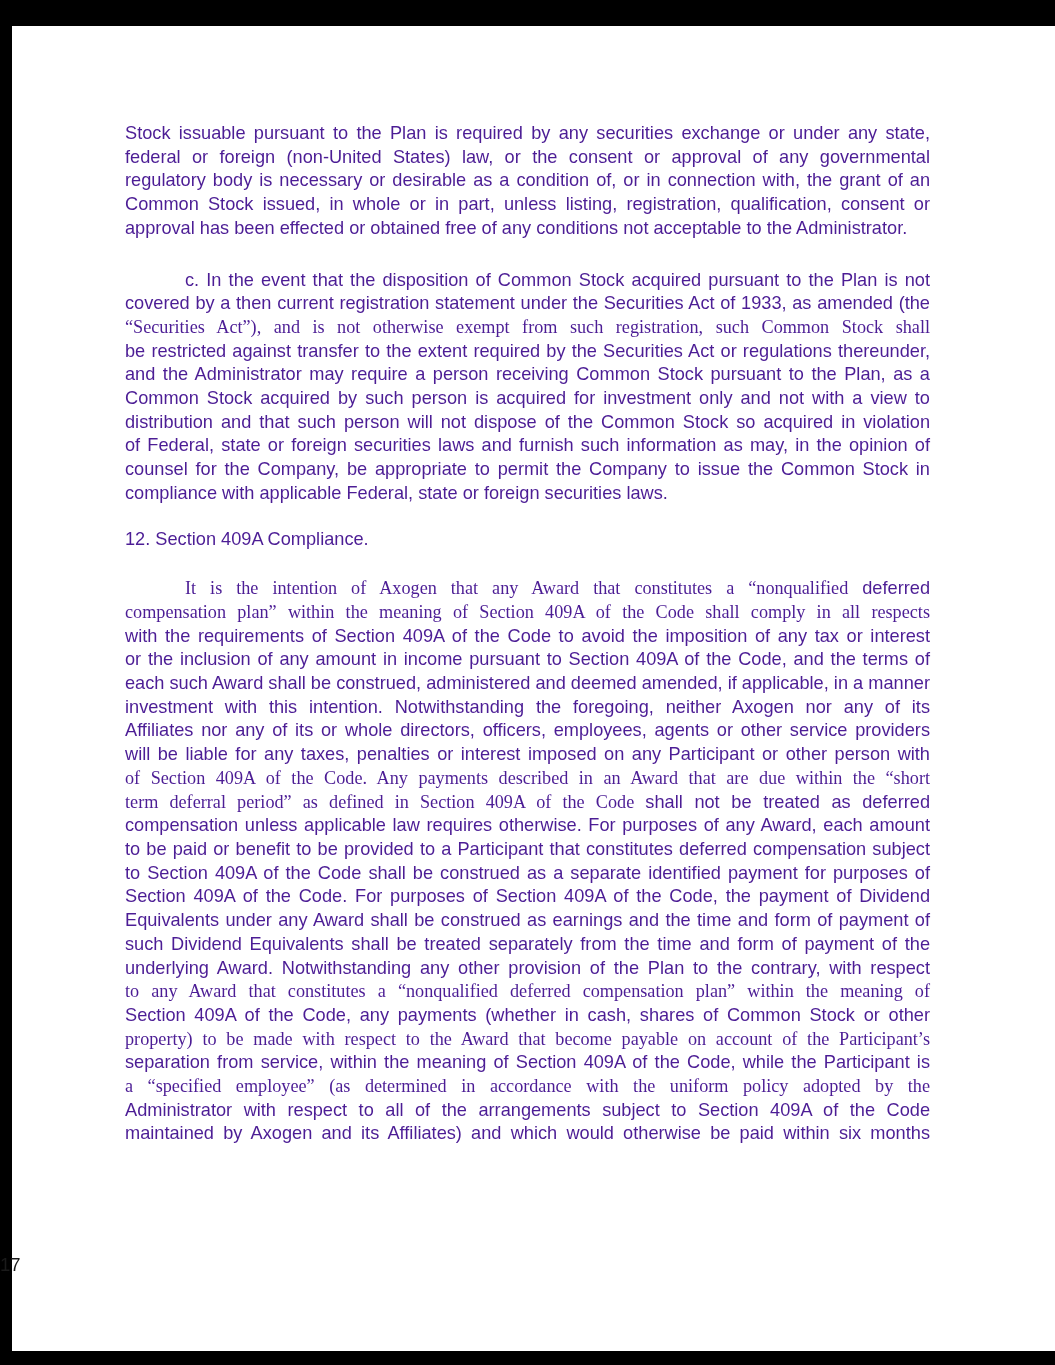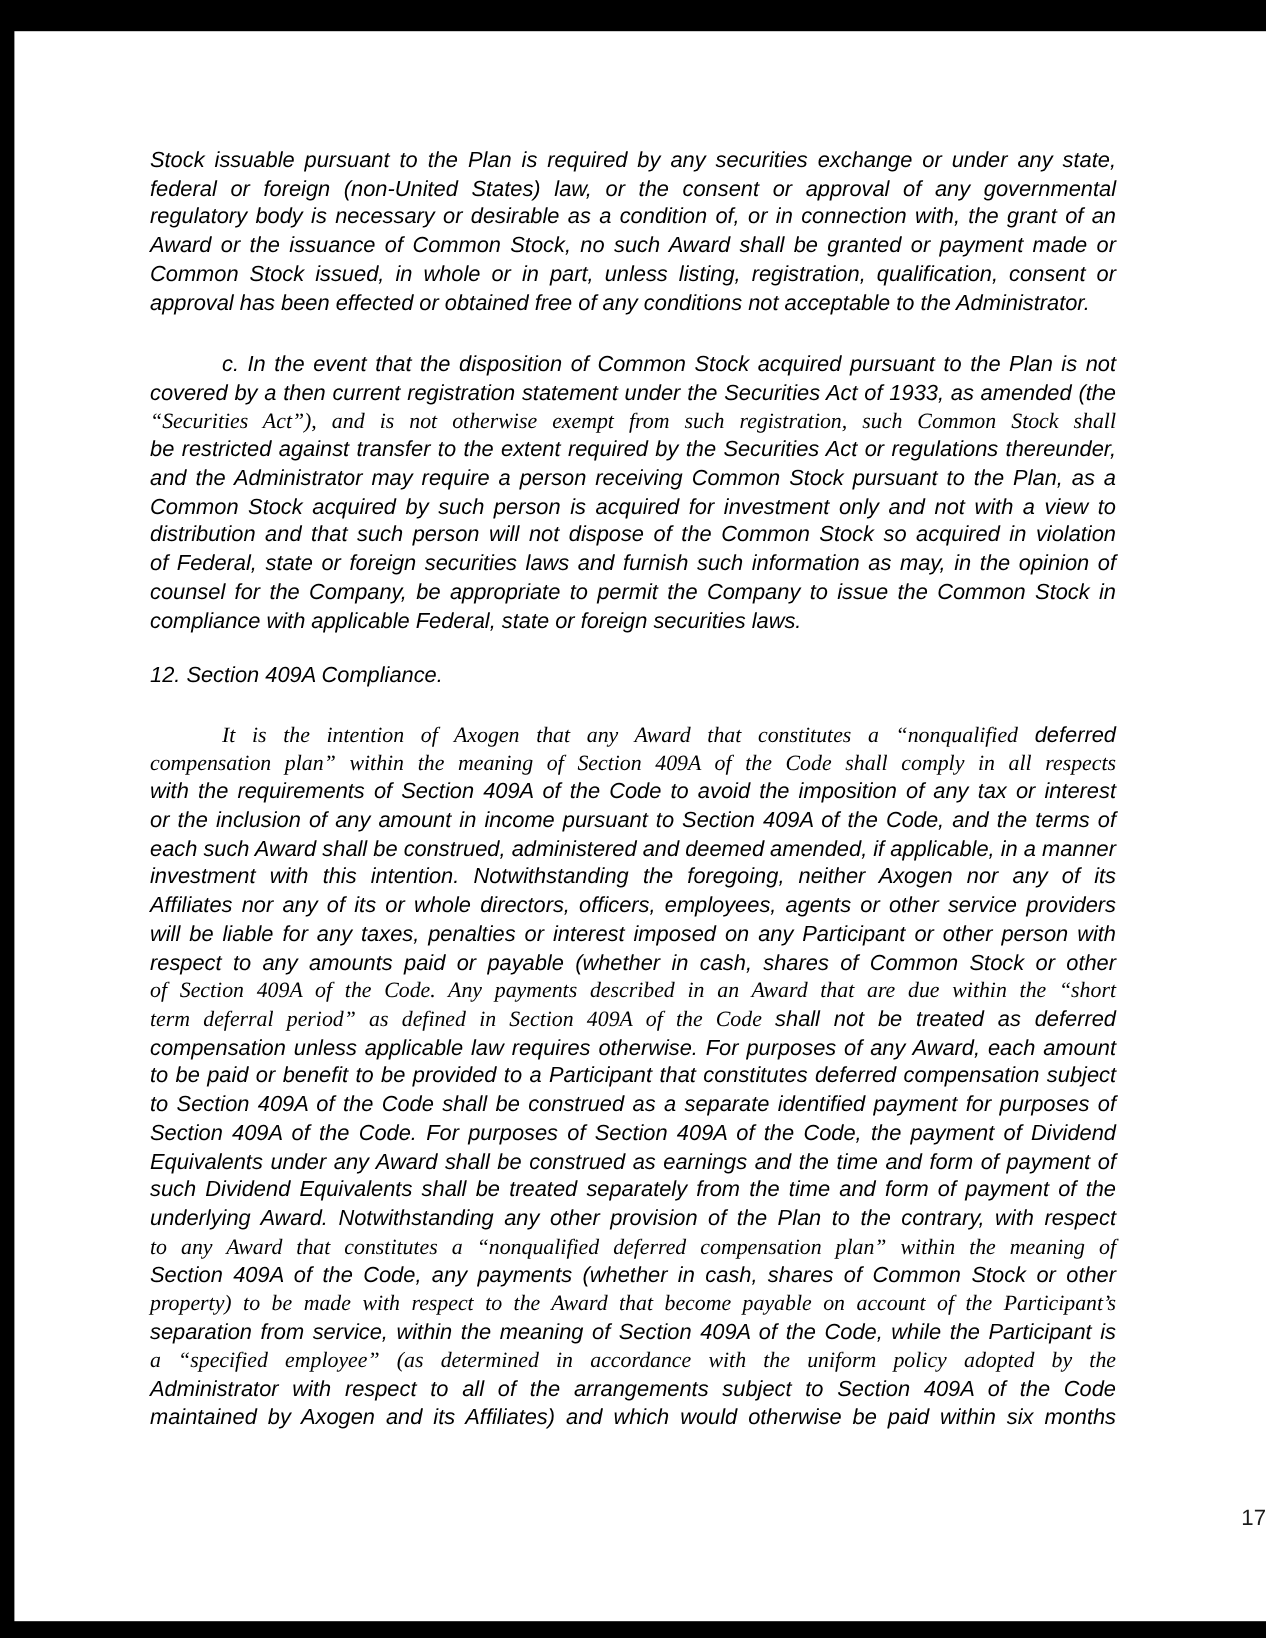--- a/index.html
+++ b/index.html
@@ -21,62 +21,60 @@
   }
   .scan-edge.top    { left: 0; top: 0; width: 1055px; height: 26px; }
   .scan-edge.left   { left: 0; top: 0; width: 12px;  height: 1365px; }
   .scan-edge.bottom { left: 0; top: 1351px; width: 1055px; height: 14px; }
 
   .doc-body {
     position: absolute;
     left: 125px;
     top: 122px;
     width: 805px;
-    color: #000000;
+    color: #4c1d95;
     font-size: 18.2px;
     line-height: 23.7px;
-    font-style: italic;
   }
   .para { margin: 0; }
   .line {
     text-align: justify;
     text-align-last: justify;
     white-space: normal;
   }
   .line.last {
     text-align-last: left;
   }
   .sans  { font-family: "Liberation Sans", sans-serif; }
   .serif { font-family: "Liberation Serif", serif; }
 
   .page-number {
     position: absolute;
     left: 0;
     top: 1253px;
     width: 1055px;
-    text-align: right;
+    text-align: left;
     color: #1a1a1a;
     font-size: 18.5px;
     line-height: 23.7px;
     font-family: "Liberation Sans", sans-serif;
   }
 </style>
 </head>
 <body>
 
 <div class="scan-edge top"></div>
 <div class="scan-edge left"></div>
 <div class="scan-edge bottom"></div>
 
 <div class="doc-body">
     <div class="para" style="margin-top: 0px;">
       <div class="line"><span class="sans">Stock issuable pursuant to the Plan is required by any securities exchange or under any state,</span></div>
       <div class="line"><span class="sans">federal or foreign (non-United States) law, or the consent or approval of any governmental</span></div>
       <div class="line"><span class="sans">regulatory body is necessary or desirable as a condition of, or in connection with, the grant of an</span></div>
-      <div class="line"><span class="sans">Award or the issuance of Common Stock, no such Award shall be granted or payment made or</span></div>
       <div class="line"><span class="sans">Common Stock issued, in whole or in part, unless listing, registration, qualification, consent or</span></div>
       <div class="line last"><span class="sans">approval has been effected or obtained free of any conditions not acceptable to the Administrator.</span></div>
     </div>
     <div class="para" style="margin-top: 28px;">
       <div class="line" style="text-indent: 60px;"><span class="sans">c. In the event that the disposition of Common Stock acquired pursuant to the Plan is not</span></div>
       <div class="line"><span class="sans">covered by a then current registration statement under the Securities Act of 1933, as amended (the</span></div>
       <div class="line"><span class="serif">“Securities Act”), and is not otherwise exempt from such registration, such Common Stock shall</span></div>
       <div class="line"><span class="sans">be restricted against transfer to the extent required by the Securities Act or regulations thereunder,</span></div>
       <div class="line"><span class="sans">and the Administrator may require a person receiving Common Stock pursuant to the Plan, as a</span></div>
       <div class="line"><span class="sans">Common Stock acquired by such person is acquired for investment only and not with a view to</span></div>
@@ -90,21 +88,20 @@
     </div>
     <div class="para" style="margin-top: 26px;">
       <div class="line" style="text-indent: 60px;"><span class="serif">It is the intention of Axogen that any Award that constitutes a “nonqualified </span><span class="sans">deferred</span></div>
       <div class="line"><span class="serif">compensation plan” within the meaning of Section 409A of the Code shall comply in all respects</span></div>
       <div class="line"><span class="sans">with the requirements of Section 409A of the Code to avoid the imposition of any tax or interest</span></div>
       <div class="line"><span class="sans">or the inclusion of any amount in income pursuant to Section 409A of the Code, and the terms of</span></div>
       <div class="line"><span class="sans">each such Award shall be construed, administered and deemed amended, if applicable, in a manner</span></div>
       <div class="line"><span class="sans">investment with this intention. Notwithstanding the foregoing, neither Axogen nor any of its</span></div>
       <div class="line"><span class="sans">Affiliates nor any of its or whole directors, officers, employees, agents or other service providers</span></div>
       <div class="line"><span class="sans">will be liable for any taxes, penalties or interest imposed on any Participant or other person with</span></div>
-      <div class="line"><span class="sans">respect to any amounts paid or payable (whether in cash, shares of Common Stock or other</span></div>
       <div class="line"><span class="serif">of Section 409A of the Code. Any payments described in an Award that are due within the “short</span></div>
       <div class="line"><span class="serif">term deferral period” as defined in Section 409A of the Code </span><span class="sans">shall not be treated as deferred</span></div>
       <div class="line"><span class="sans">compensation unless applicable law requires otherwise. For purposes of any Award, each amount</span></div>
       <div class="line"><span class="sans">to be paid or benefit to be provided to a Participant that constitutes deferred compensation subject</span></div>
       <div class="line"><span class="sans">to Section 409A of the Code shall be construed as a separate identified payment for purposes of</span></div>
       <div class="line"><span class="sans">Section 409A of the Code. For purposes of Section 409A of the Code, the payment of Dividend</span></div>
       <div class="line"><span class="sans">Equivalents under any Award shall be construed as earnings and the time and form of payment of</span></div>
       <div class="line"><span class="sans">such Dividend Equivalents shall be treated separately from the time and form of payment of the</span></div>
       <div class="line"><span class="sans">underlying Award. Notwithstanding any other provision of the Plan to the contrary, with respect</span></div>
       <div class="line"><span class="serif">to any Award that constitutes a “nonqualified deferred compensation plan” within the meaning of</span></div>

